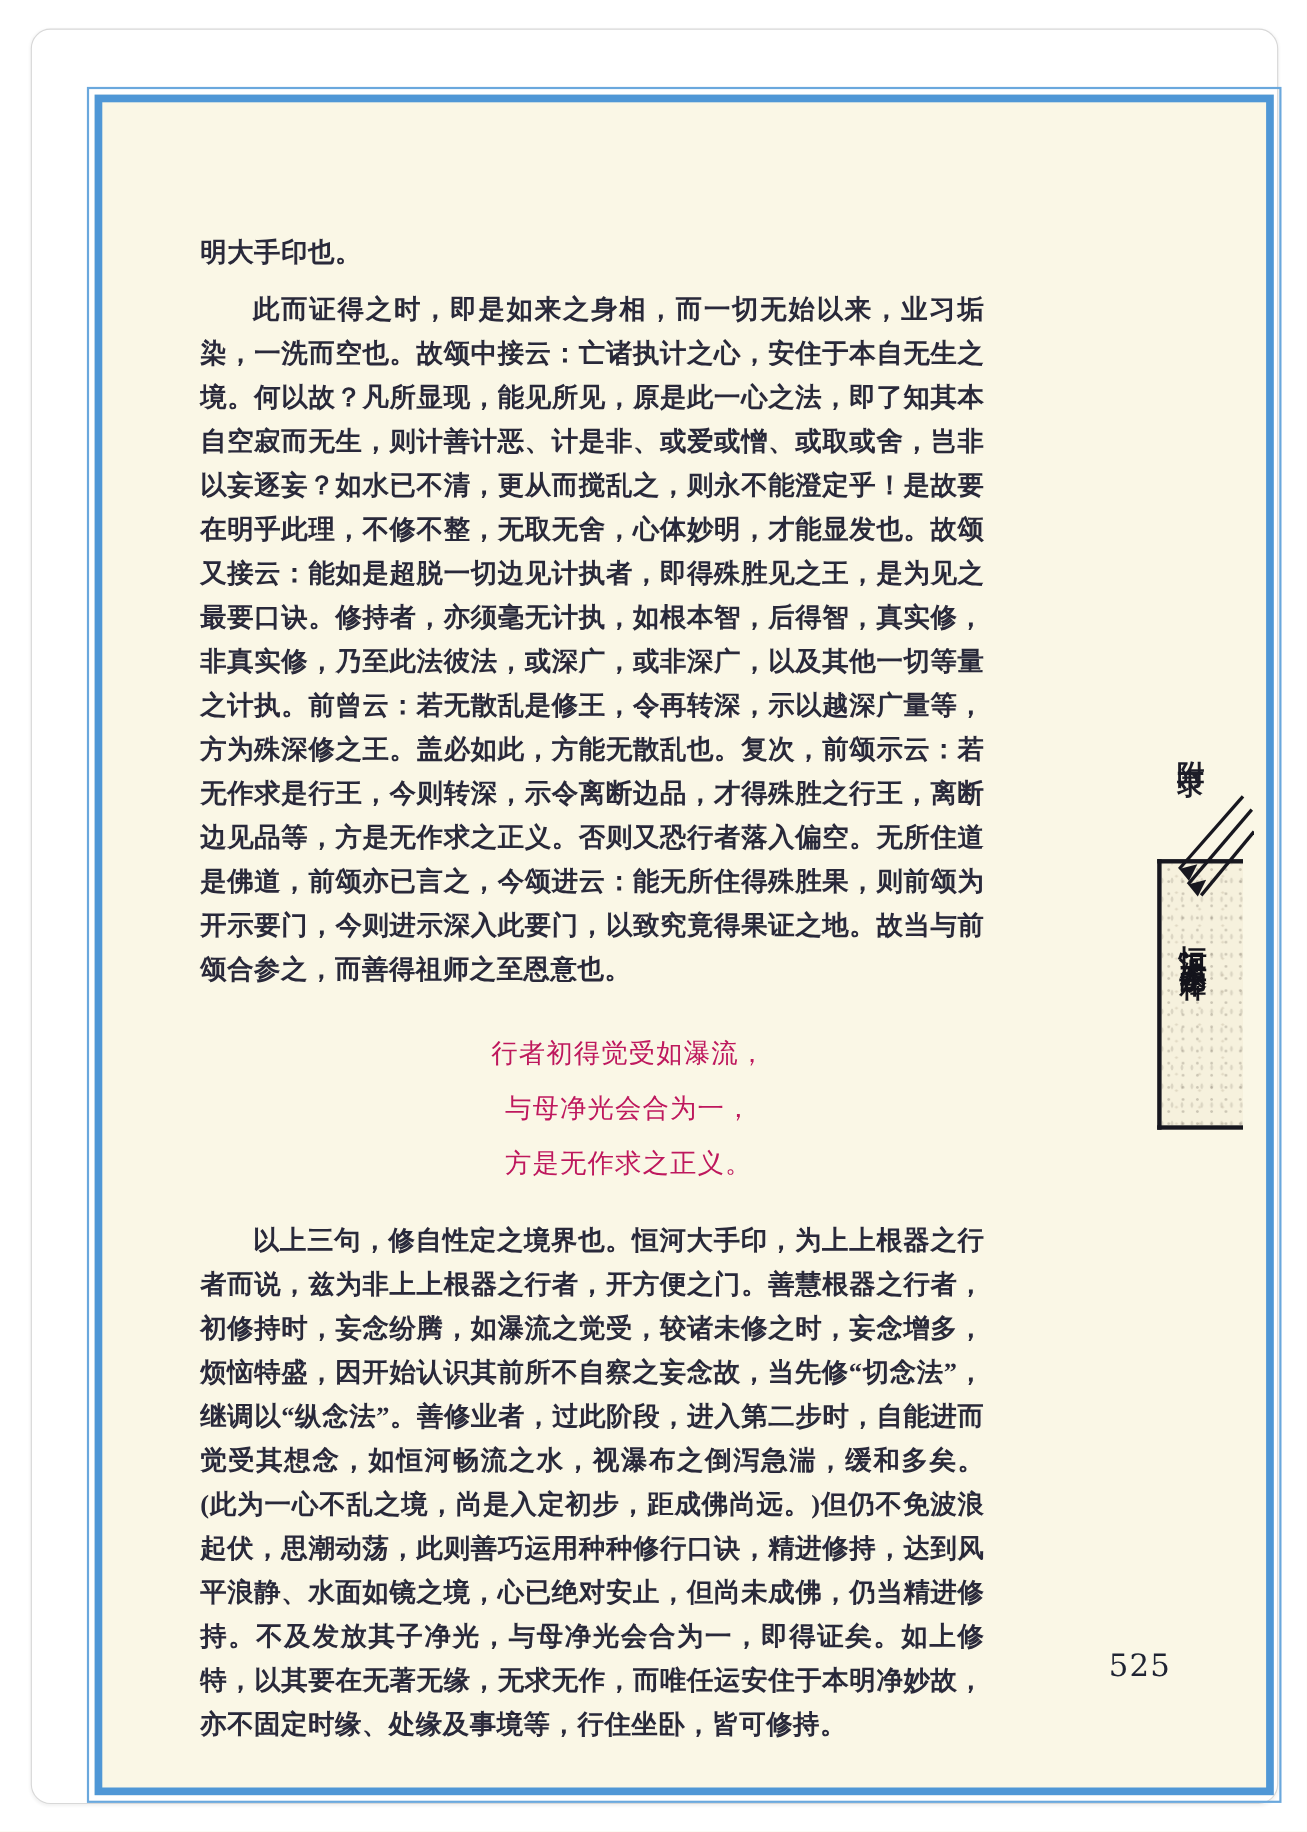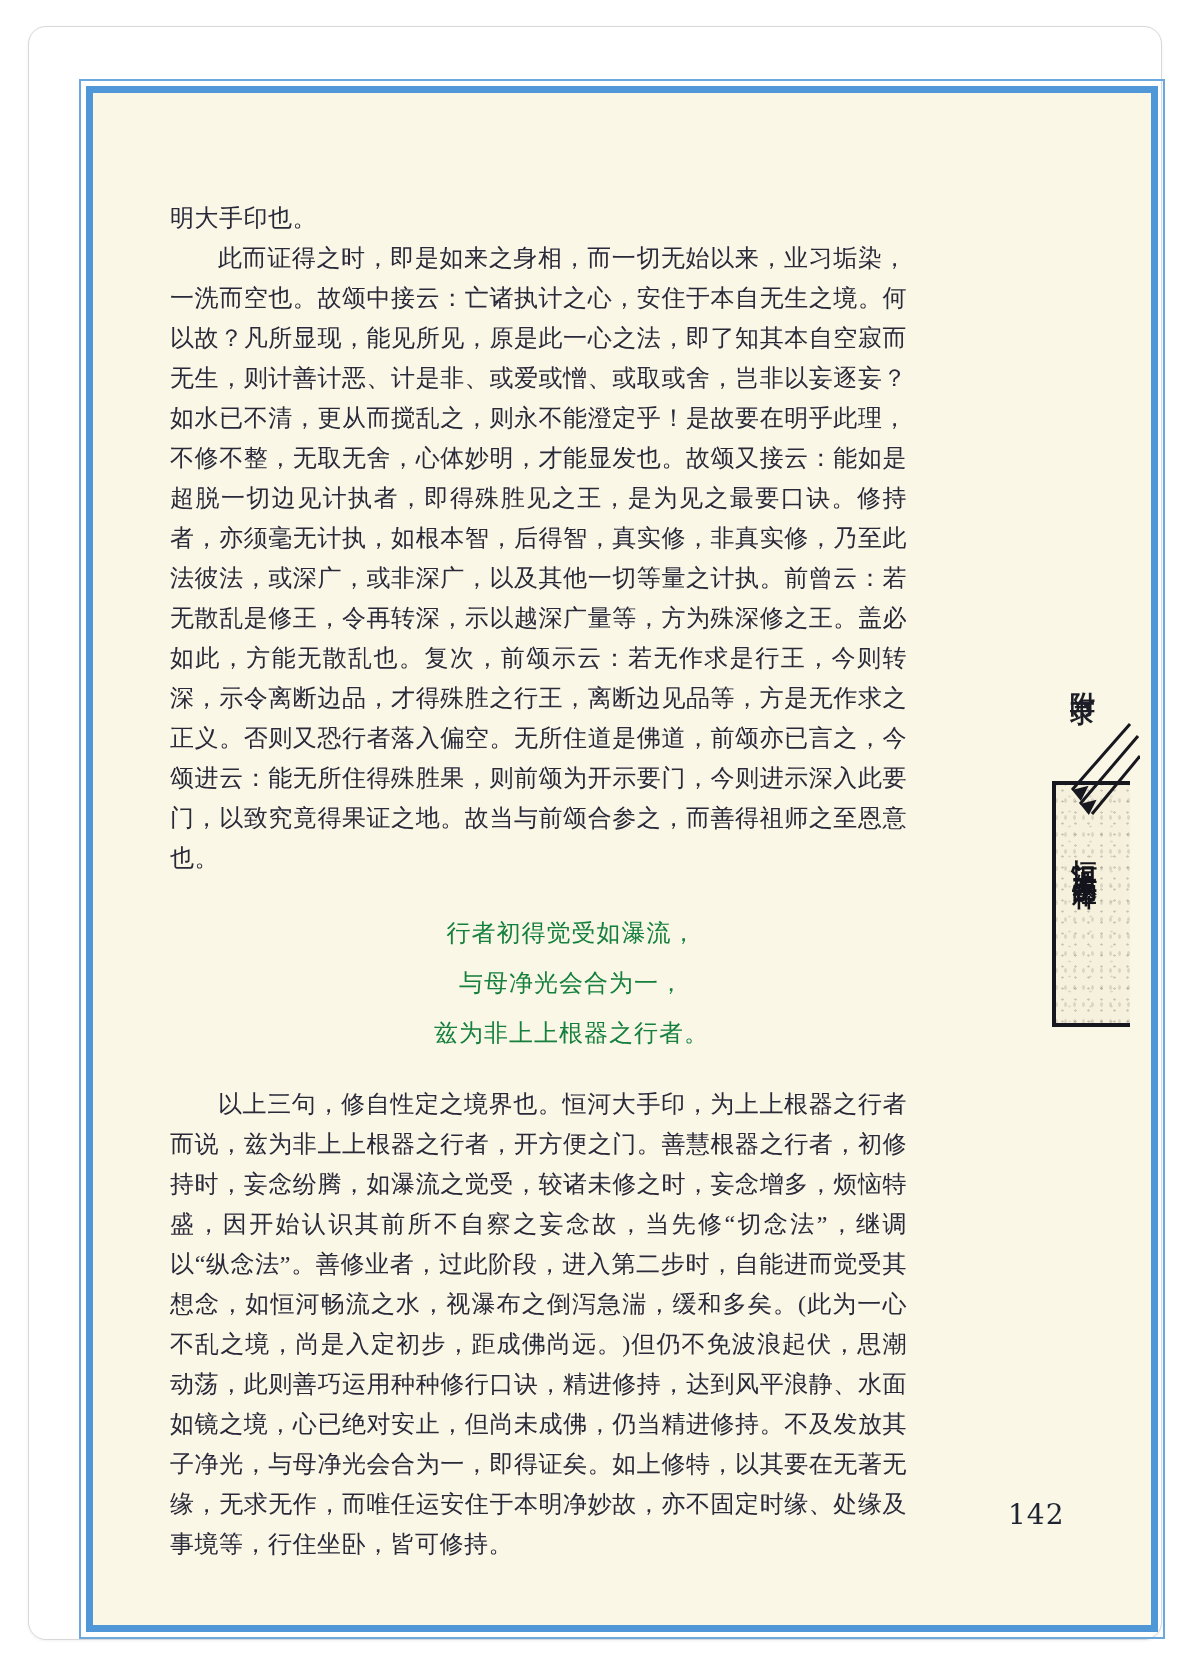--- a/index.html
+++ b/index.html
@@ -22,30 +22,30 @@
     border:7px solid #4f97d6;box-sizing:border-box;
     background:#faf7e6;
   }
   .text-col{
     position:absolute;left:170px;top:198px;width:737px;
     color:#29293a;
     font-size:24px;line-height:40px;
     text-align:justify;
     letter-spacing:0.5px;
   }
-  .para{margin:0;text-indent:2em;}
+  .para{margin:12px;text-indent:2em;font-weight:bold;}
   .para.no-indent{text-indent:0;}
   .verse{
     margin:30px 0 24px 0;
     padding-left:66px;
     text-align:center;
     font-family:"DejaVu Sans","Liberation Sans",sans-serif;
     font-size:24px;line-height:50px;
     letter-spacing:1px;
-    color:#15803d;
+    color:#be185d;
   }
   .verse div{white-space:nowrap;}
   .p3{margin-top:26px;}
   
   .margin-top-label{
     position:absolute;left:1066px;top:672px;
     writing-mode:vertical-rl;text-orientation:upright;
     font-family:"DejaVu Sans","Liberation Sans",sans-serif;
     font-weight:bold;font-size:25px;letter-spacing:9px;
     color:#1d1d28;
@@ -86,32 +86,32 @@
   <div class="frame-outer"></div>
   <div class="frame-inner"></div>
 </div>
 
 <div class="text-col">
   <p class="para no-indent">明大手印也。</p>
   <p class="para">此而证得之时，即是如来之身相，而一切无始以来，业习垢染，一洗而空也。故颂中接云：亡诸执计之心，安住于本自无生之境。何以故？凡所显现，能见所见，原是此一心之法，即了知其本自空寂而无生，则计善计恶、计是非、或爱或憎、或取或舍，岂非以妄逐妄？如水已不清，更从而搅乱之，则永不能澄定乎！是故要在明乎此理，不修不整，无取无舍，心体妙明，才能显发也。故颂又接云：能如是超脱一切边见计执者，即得殊胜见之王，是为见之最要口诀。修持者，亦须毫无计执，如根本智，后得智，真实修，非真实修，乃至此法彼法，或深广，或非深广，以及其他一切等量之计执。前曾云：若无散乱是修王，令再转深，示以越深广量等，方为殊深修之王。盖必如此，方能无散乱也。复次，前颂示云：若无作求是行王，今则转深，示令离断边品，才得殊胜之行王，离断边见品等，方是无作求之正义。否则又恐行者落入偏空。无所住道是佛道，前颂亦已言之，今颂进云：能无所住得殊胜果，则前颂为开示要门，今则进示深入此要门，以致究竟得果证之地。故当与前颂合参之，而善得祖师之至恩意也。</p>
   <div class="verse">
     <div>行者初得觉受如瀑流，</div>
     <div>与母净光会合为一，</div>
-    <div>兹为非上上根器之行者。</div>
+    <div>方是无作求之正义。</div>
   </div>
   <p class="para p3">以上三句，修自性定之境界也。恒河大手印，为上上根器之行者而说，兹为非上上根器之行者，开方便之门。善慧根器之行者，初修持时，妄念纷腾，如瀑流之觉受，较诸未修之时，妄念增多，烦恼特盛，因开始认识其前所不自察之妄念故，当先修“切念法”，继调以“纵念法”。善修业者，过此阶段，进入第二步时，自能进而觉受其想念，如恒河畅流之水，视瀑布之倒泻急湍，缓和多矣。(此为一心不乱之境，尚是入定初步，距成佛尚远。)但仍不免波浪起伏，思潮动荡，此则善巧运用种种修行口诀，精进修持，达到风平浪静、水面如镜之境，心已绝对安止，但尚未成佛，仍当精进修持。不及发放其子净光，与母净光会合为一，即得证矣。如上修特，以其要在无著无缘，无求无作，而唯任运安住于本明净妙故，亦不固定时缘、处缘及事境等，行住坐卧，皆可修持。</p>
 </div>
 
 <div class="margin-top-label">附录一</div>
 
 <div class="margin-box"></div>
 
 <svg class="margin-arrows" viewBox="0 0 92 120" xmlns="http://www.w3.org/2000/svg">
   <line x1="82" y1="2" x2="24" y2="68" stroke="#17171f" stroke-width="3"></line>
   <line x1="90" y1="14" x2="32" y2="82" stroke="#17171f" stroke-width="3"></line>
   <line x1="92" y1="34" x2="44" y2="92" stroke="#17171f" stroke-width="3"></line>
   <polygon points="24,68 40,62 34,78" fill="#17171f" transform="rotate(6 24 68)"></polygon>
   <polygon points="32,82 48,76 42,92" fill="#17171f" transform="rotate(6 32 82)"></polygon>
 </svg>
 
 <div class="margin-box-label">恒河大手印释</div>
 
-<div class="page-number">142</div>
+<div class="page-number">525</div>
 
 </body></html>

